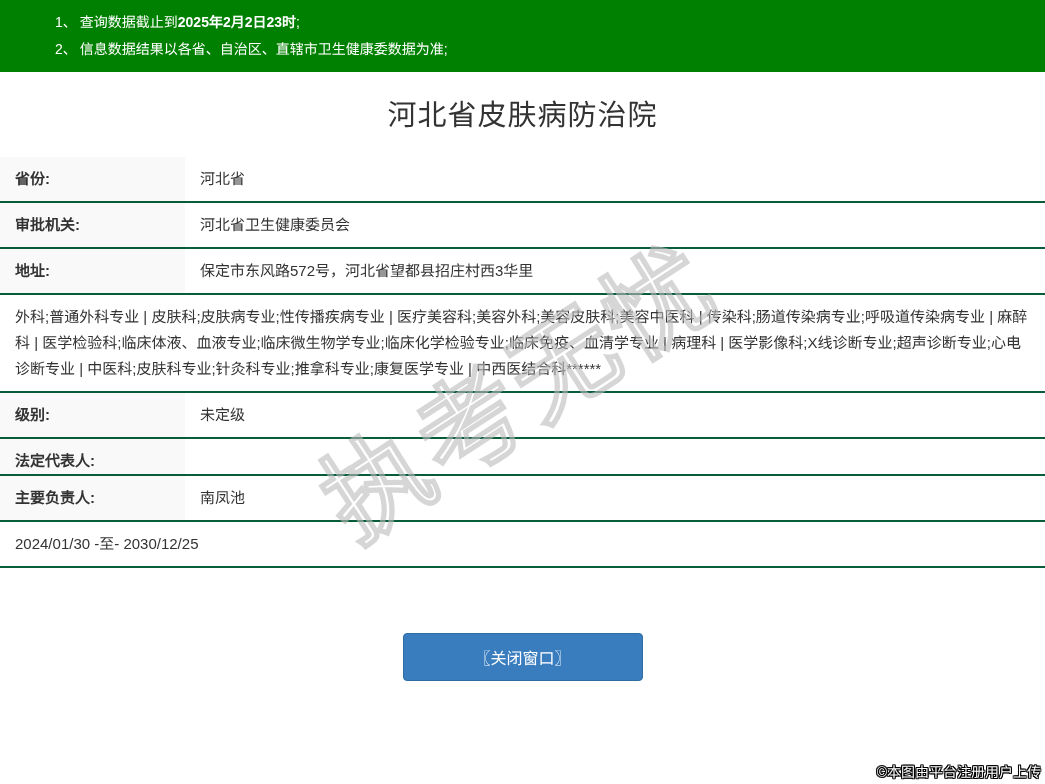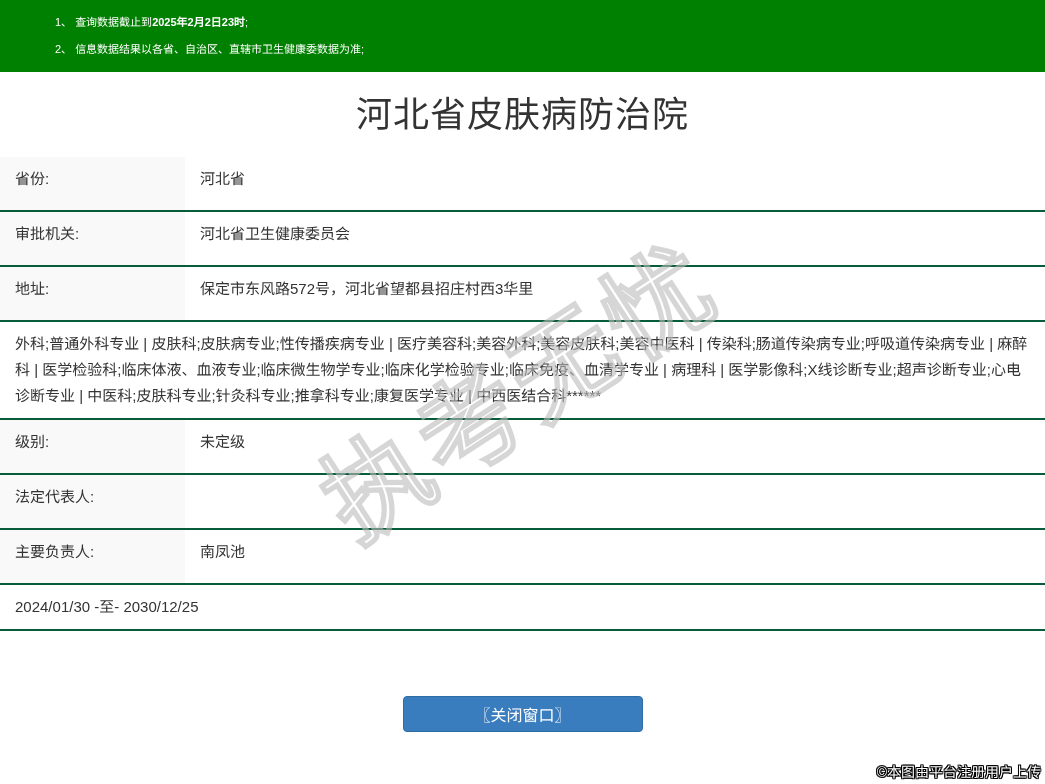--- a/index.html
+++ b/index.html
@@ -5,48 +5,49 @@
   html,body{margin:0;padding:0;}
   body{
     width:1045px;height:784px;position:relative;overflow:hidden;
     background:#ffffff;color:#333333;
     font-family:"Liberation Sans","DejaVu Sans",sans-serif;
   }
   
   .banner{
     background:#008000;color:#ffffff;
     padding:9px 10px 9px 55px;
-    font-size:11px;line-height:27px;
+    font-size:14px;line-height:27px;
   }
   .notice-line{white-space:nowrap;}
   .notice-num{margin-right:3px;}
   .notice-bold{font-weight:bold;}
   
   .page-title{
-    text-align:center;font-size:36px;font-weight:400;color:#333;
+    text-align:center;font-size:29px;font-weight:400;color:#333;
     margin:23px 0 22px;line-height:40px;letter-spacing:1px;
   }
   
   .info-table{width:100%;}
   .info-row{
     display:flex;border-bottom:2px solid #075c3a;
     font-size:15px;line-height:26px;
   }
   .label-cell{
     width:170px;flex-shrink:0;
-    padding:9px 0 18px 15px;
+    padding:9px 0 0 15px;
     background:#f9f9f9;
+    font-weight:bold;
   }
   .value-cell{
     flex:1;padding:9px 12px 9px 15px;
   }
   
   .btn-wrap{margin-top:65px;text-align:center;}
   .close-btn{
-    display:inline-block;width:240px;height:36px;
+    display:inline-block;width:240px;height:48px;
     background:#3a7dbf;border:1px solid #2e6da4;border-radius:4px;
     color:#ffffff;font-size:16px;cursor:pointer;
     font-family:"Liberation Sans","DejaVu Sans",sans-serif;
   }
   
   .watermark{
     position:absolute;left:515px;top:385px;
     transform:translate(-50%,-50%) rotate(-33deg);
     font-size:105px;font-weight:bold;letter-spacing:6px;white-space:nowrap;
     color:transparent;-webkit-text-stroke:2px #bcbcbc;opacity:.6;

